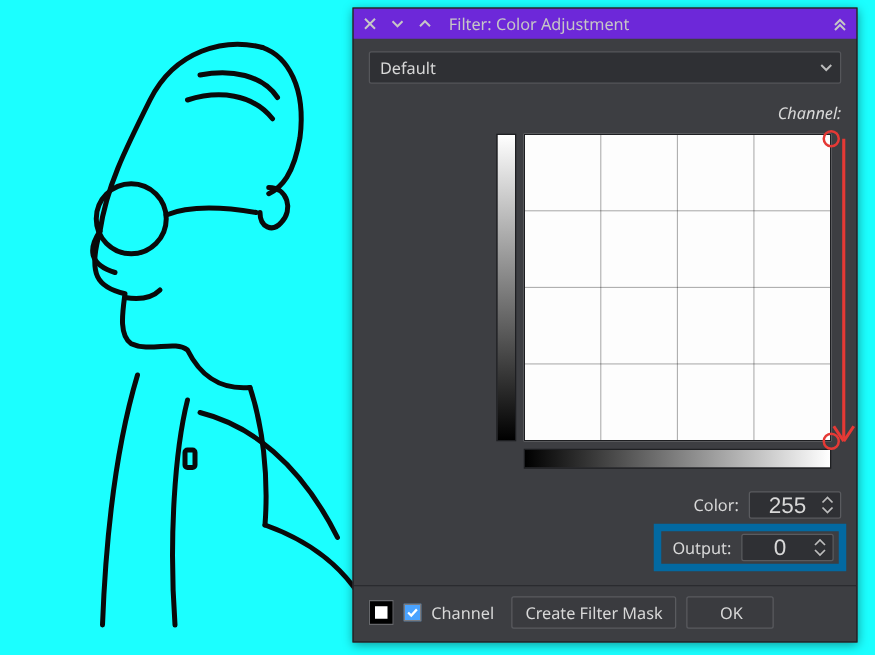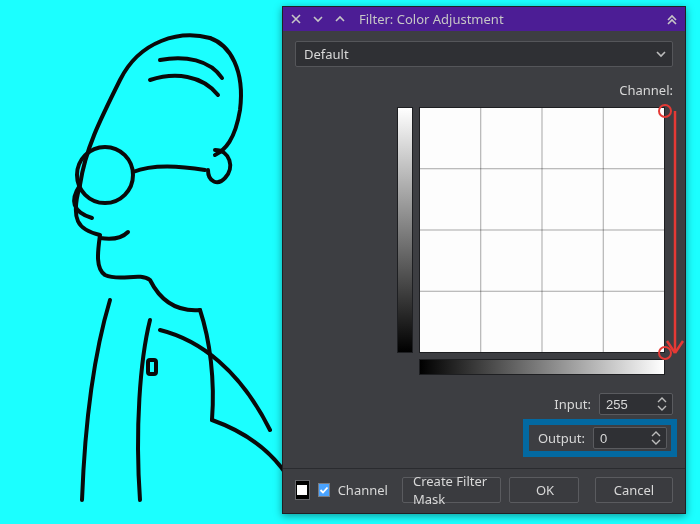--- a/index.html
+++ b/index.html
@@ -26,21 +26,21 @@
     left: 282px; top: 6px;
     width: 404px; height: 508px;
     background: #3d3e42;
     border: 1px solid #202124;
     box-shadow: 0 2px 8px rgba(0,0,0,.4);
     display: flex; flex-direction: column;
   }
 
   .titlebar {
     height: 24px;
-    background: #4c1d95;
+    background: #6d28d9;
     display: flex; align-items: center;
     padding: 0 6px;
     gap: 8px;
   }
   .titlebar .icon-btn {
     width: 14px; height: 14px;
     display: inline-flex; align-items: center; justify-content: center;
     color: #c6c6c6;
     cursor: pointer;
   }
@@ -83,20 +83,21 @@
   }
 
   .preset-row { margin-bottom: 10px; }
   .preset-row .combo { flex: 1; }
   .preset-row .btn { width: 88px; }
 
   .channel-row {
     margin: 4px 0 8px auto;
     width: 276px;
     justify-content: flex-end;
+    font-style: italic;
   }
   .channel-row .label { text-align: right; }
   .channel-row .combo { flex: 1; }
 
   
   .curve-wrap {
     position: relative;
     margin-left: auto;
     width: 276px;
     height: 276px;
@@ -151,22 +152,23 @@
     width: 74px; height: 22px;
     background: #2f3034;
     border: 1px solid #5a5b5f;
     border-radius: 2px;
     display: flex; align-items: center;
     position: relative;
   }
   .spin input {
     width: 100%;
     background: transparent; border: none; outline: none;
-    color: #d8d8d8; font-size: 13px;
+    color: #d8d8d8; font-size: 18px;
     padding: 0 18px 0 6px;
+    text-align: center;
   }
   .spin .arrows {
     position: absolute; right: 3px; top: 1px; bottom: 1px;
     width: 12px;
     display: flex; flex-direction: column; justify-content: center;
     gap: 0;
   }
   .spin .arrows svg { display: block; }
   .highlight-box {
     border: 6px solid #0369a1;
@@ -285,21 +287,21 @@
 
       <svg class="anno" viewBox="0 0 40 270">
         <circle cx="10" cy="10" r="6" fill="none" stroke="#e53935" stroke-width="2"></circle>
         <path d="M20 10 L20 250" stroke="#e53935" stroke-width="2.5"></path>
         <path d="M20 252 L12 240 M20 252 L28 240" stroke="#e53935" stroke-width="2.5" fill="none"></path>
         <circle cx="10" cy="252" r="6" fill="none" stroke="#e53935" stroke-width="2"></circle>
       </svg>
     </div>
 
     <div class="num-row">
-      <span class="label">Input:</span>
+      <span class="label">Color:</span>
       <div class="spin">
         <input type="text" value="255" style="">
         <span class="arrows">
           <svg width="10" height="8" viewBox="0 0 10 8">
               <path d="M1 6 L5 2 L9 6" stroke="#bcbcbc" stroke-width="1.4" fill="none"></path>
             </svg>
           <svg width="10" height="8" viewBox="0 0 10 8">
               <path d="M1 2 L5 6 L9 2" stroke="#bcbcbc" stroke-width="1.4" fill="none"></path>
             </svg>
         </span>
@@ -335,18 +337,15 @@
         </svg>
     </span>
     <span class="lbl">Channel</span>
     <div class="btn wide">
       <span>Create Filter Mask</span>
     </div>
     <div class="btn ok">
       <span>OK</span>
     </div>
     <span class="spacer"></span>
-    <div class="btn cancel">
-      <span>Cancel</span>
-    </div>
   </div>
 
 </div>
 
 </body></html>

